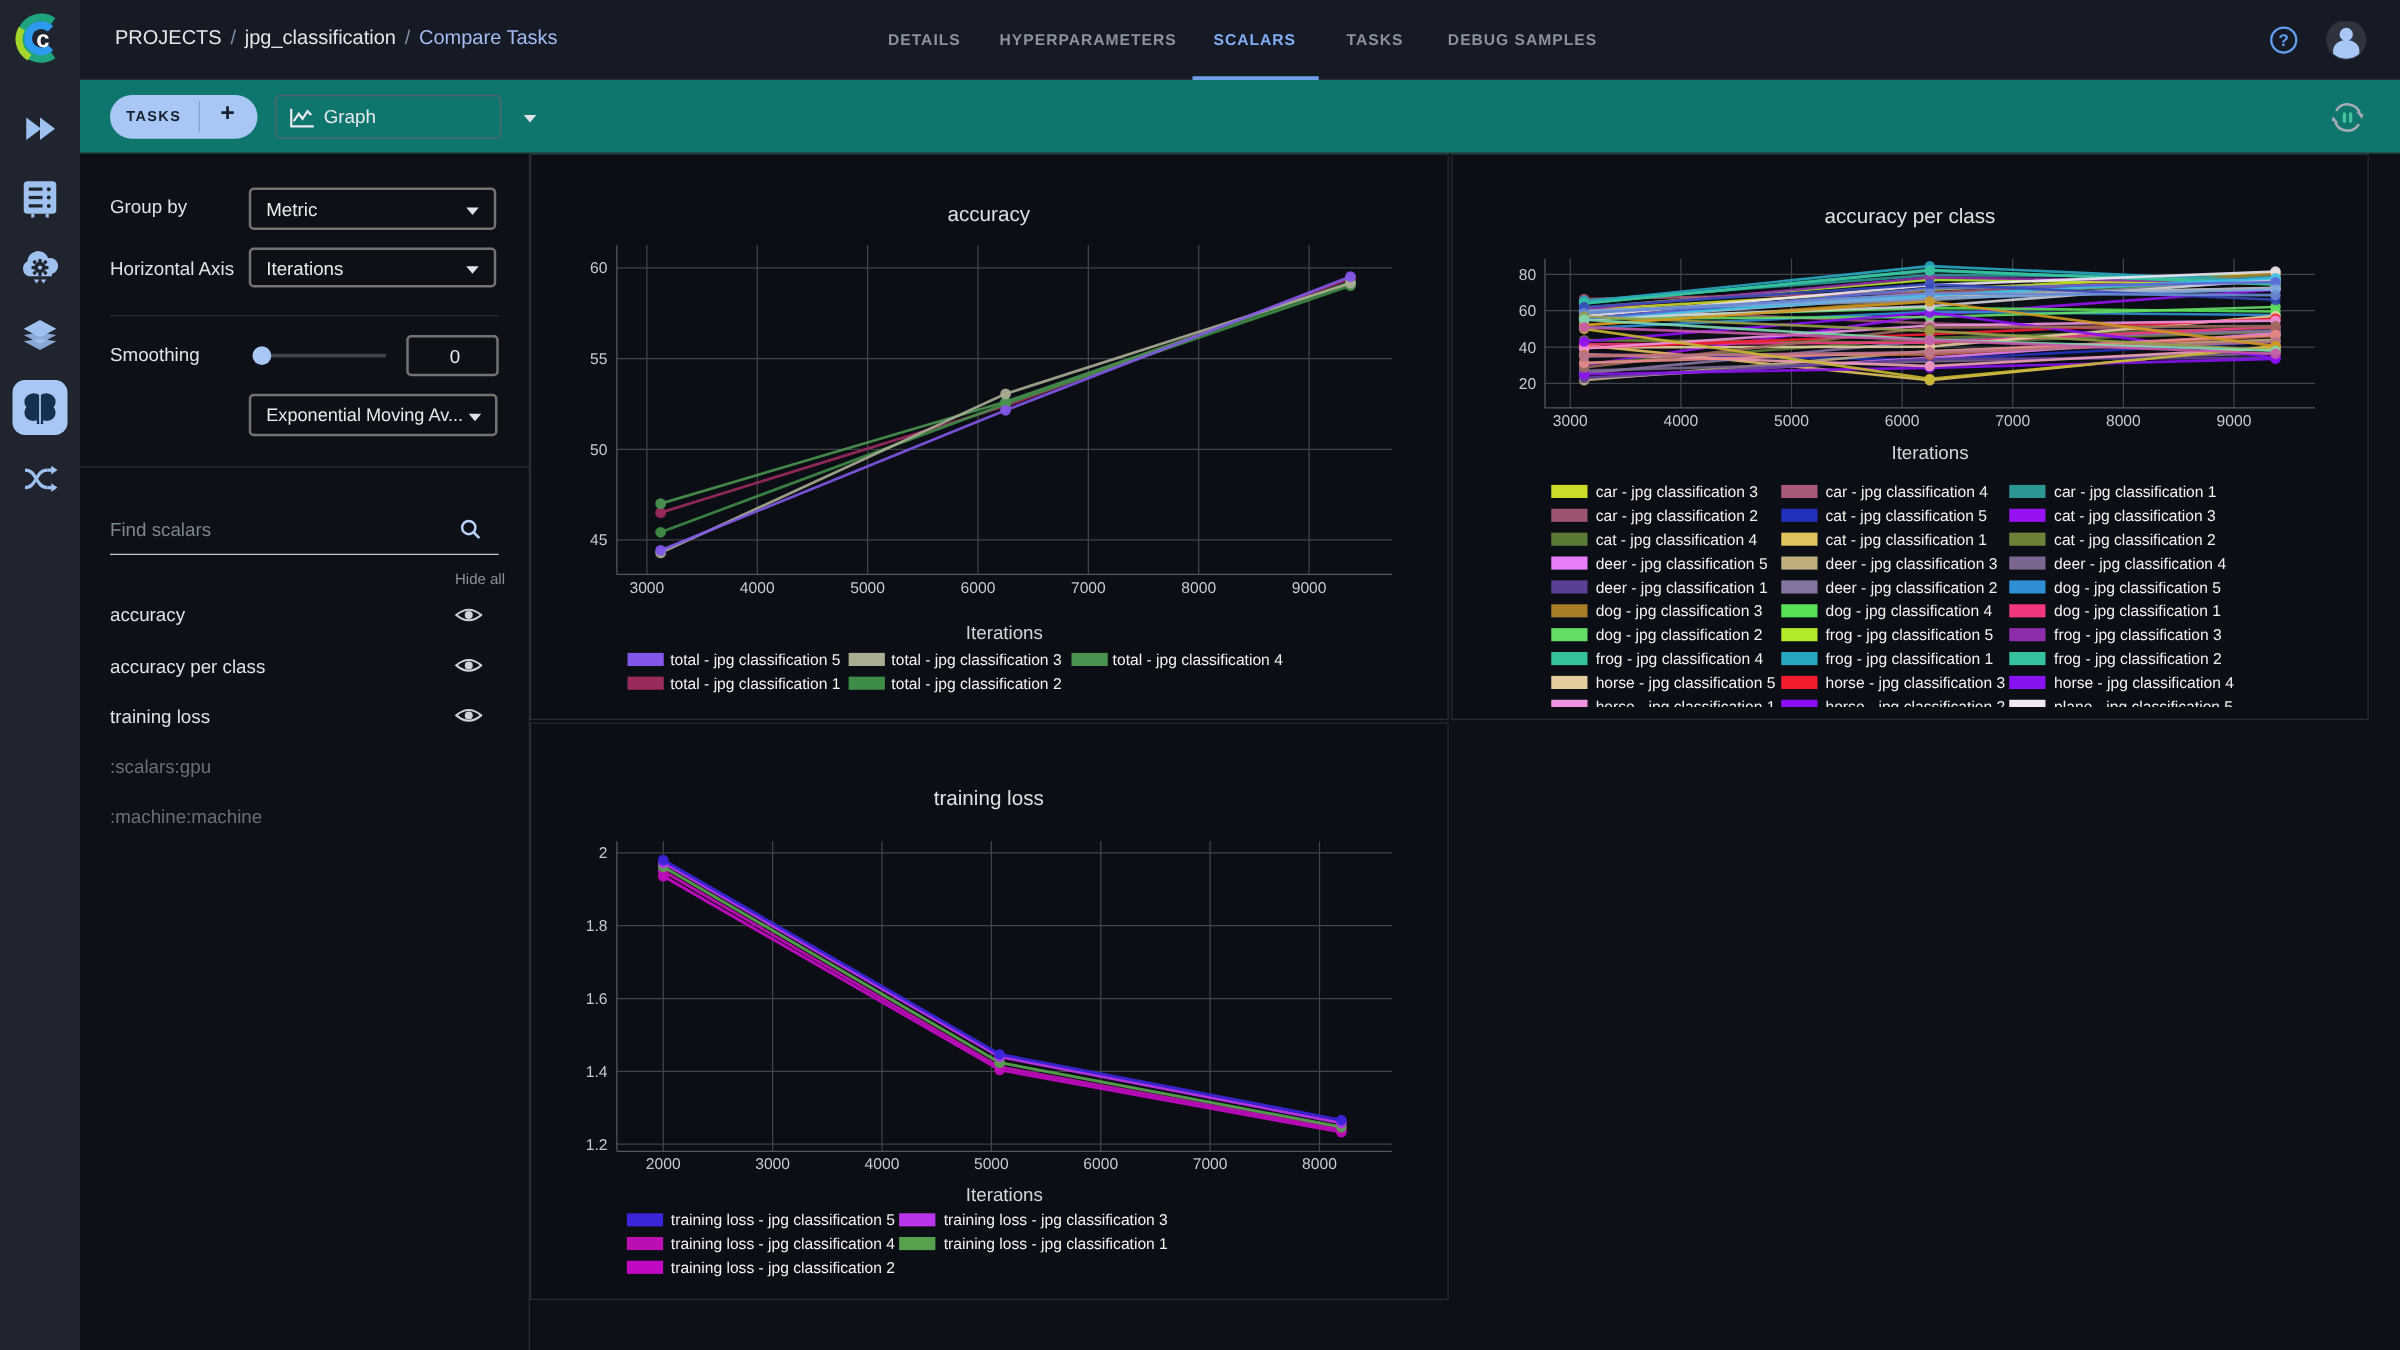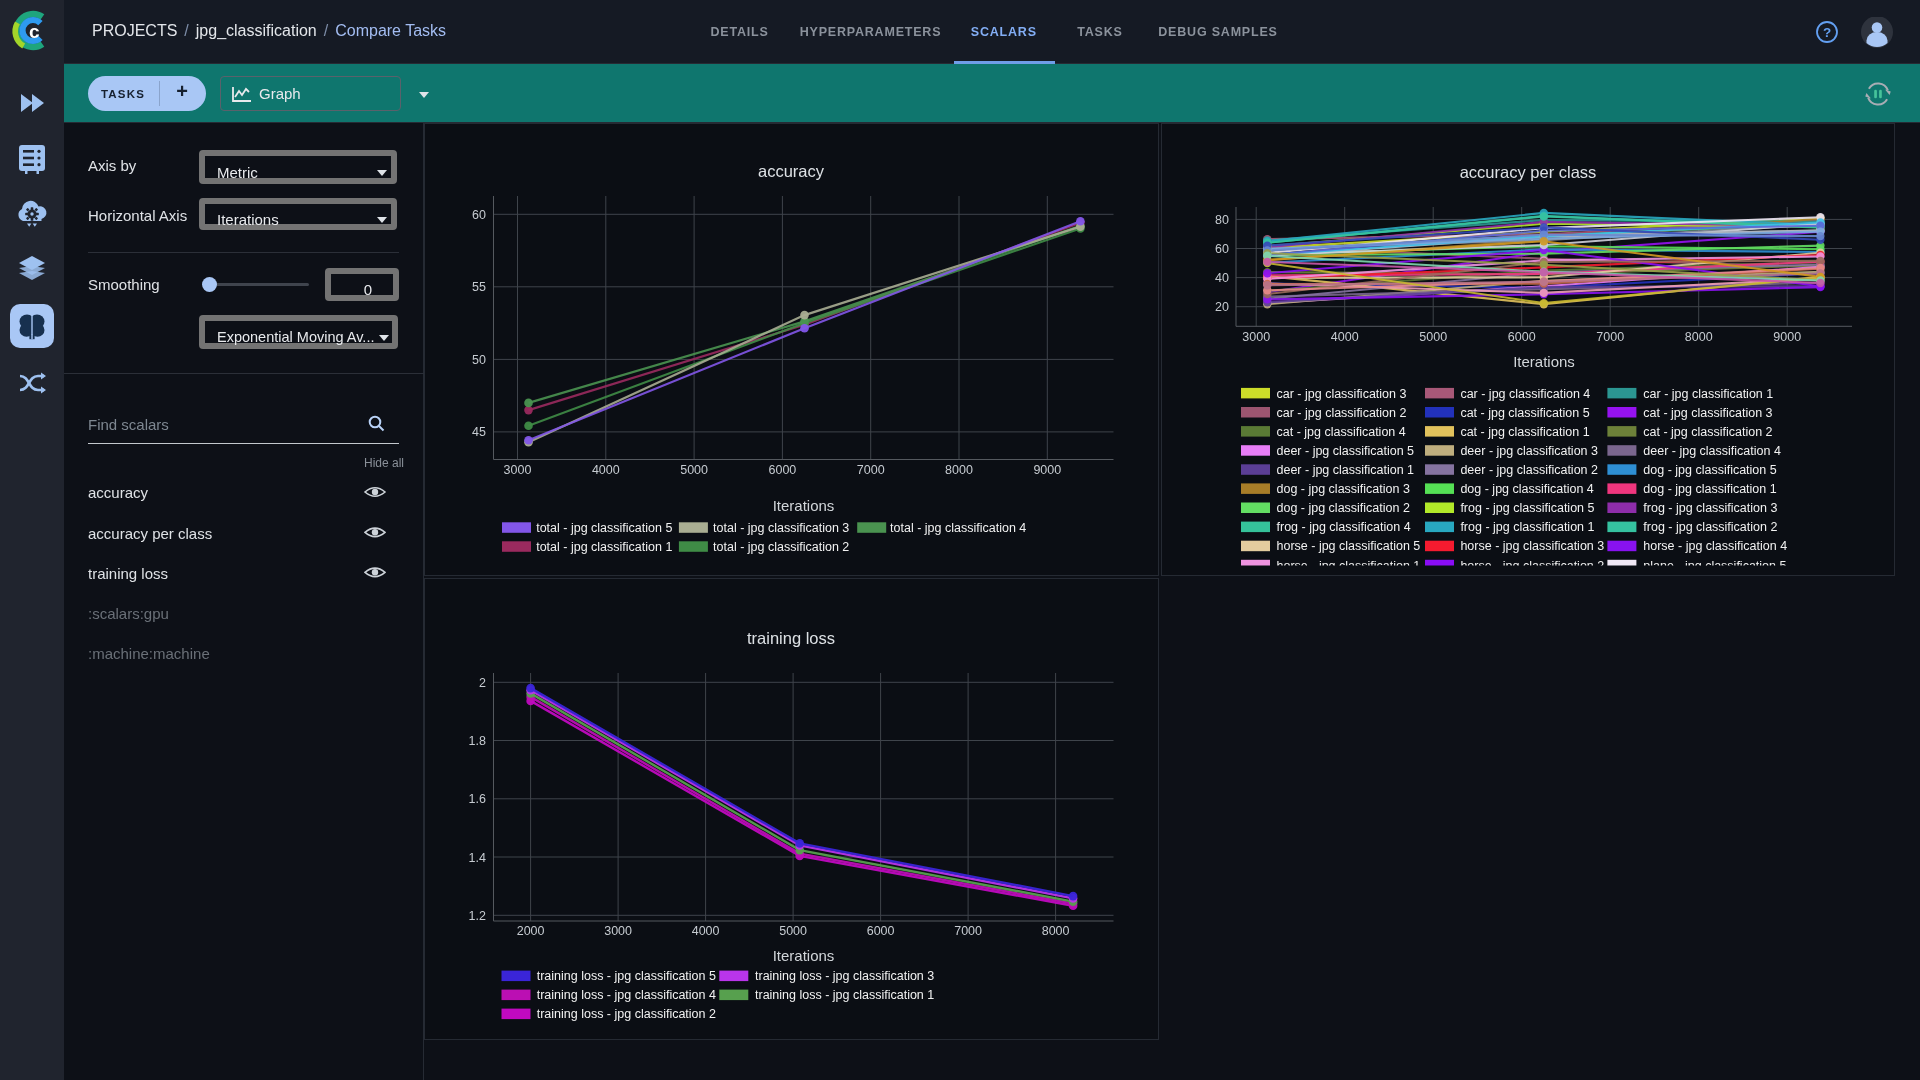--- a/index.html
+++ b/index.html
@@ -17,21 +17,21 @@
 #pill{position:absolute;left:23.5px;top:12px;width:118.5px;height:35px;border-radius:17.5px;background:#a9c7f5}
 #pill .div{position:absolute;left:71.5px;top:5px;width:1px;height:25px;background:#8aa4cc}
 #pill .t{position:absolute;left:0;top:11.5px;width:71px;text-align:center;font-size:11.5px;font-weight:bold;letter-spacing:1.2px;color:#16202f}
 #pill .p{position:absolute;left:71px;top:4px;width:47px;text-align:center;font-size:20px;font-weight:bold;color:#16202f}
 #gsel{position:absolute;left:156px;top:12px;width:181px;height:35px;border:1px solid #5a616b;border-radius:4px}
 #gsel .t{position:absolute;left:38px;top:8px;font-size:15px;color:#e8eaed}
 .caret{width:0;height:0;border-left:5.5px solid transparent;border-right:5.5px solid transparent;border-top:6.5px solid #dfe3e8}
 #lpanel{position:absolute;left:64px;top:123px;width:360px;height:957px;background:#0d1017;border-right:1px solid #262b34}
 .lbl{position:absolute;font-size:15px;color:#dfe2e6}
 .dim{color:#6a7078}
-.selbox{position:absolute;border:6px solid #737373;border-radius:4px}
+.selbox{position:absolute;border:2px solid #737373;border-radius:4px}
 .selbox .t{position:absolute;left:12px;font-size:15px;color:#e8eaed;white-space:nowrap}
 .hr{position:absolute;height:1px;background:#2b2f38}
 #charts-svg{position:absolute;left:0;top:0}
 .panel{position:absolute;background:#0b0e14;border:1px solid #252a33}
 </style>
 </head>
 <body>
 
 <div class="panel" style="left:424px;top:123px;width:735px;height:453px"></div>
 <div class="panel" style="left:1161px;top:123px;width:734px;height:453px"></div>
@@ -568,21 +568,21 @@
         <path d="M 4.9 8.75 A 10.5 10.5 0 0 1 23.87 10.41" fill="none" stroke="#a8adb4" stroke-width="2"></path>
         <polygon points="25.6,15.1 21.0,9.4 26.7,11.4" fill="#a8adb4"></polygon>
       </g>
       <rect x="10.2" y="9.8" width="2.7" height="8.4" rx="1.3" fill="#46c39a"></rect>
       <rect x="15.1" y="9.8" width="2.7" height="8.4" rx="1.3" fill="#46c39a"></rect>
     </g>
   </svg>
 </div>
 
 <div id="lpanel">
-  <div class="lbl" style="left:24px;top:34px">Axis by</div>
+  <div class="lbl" style="left:24px;top:34px">Group by</div>
   <div class="selbox" style="left:135px;top:27px;width:198px;height:34px">
       <div class="t" style="top:8px">Metric</div>
       <div class="caret abs" style="left:172px;top:14px"></div>
     </div>
   <div class="lbl" style="left:24px;top:84px">Horizontal Axis</div>
   <div class="selbox" style="left:135px;top:75px;width:198px;height:32px">
       <div class="t" style="top:7px">Iterations</div>
       <div class="caret abs" style="left:172px;top:13px"></div>
     </div>
   <div class="hr" style="left:24px;top:129px;width:311px"></div>

